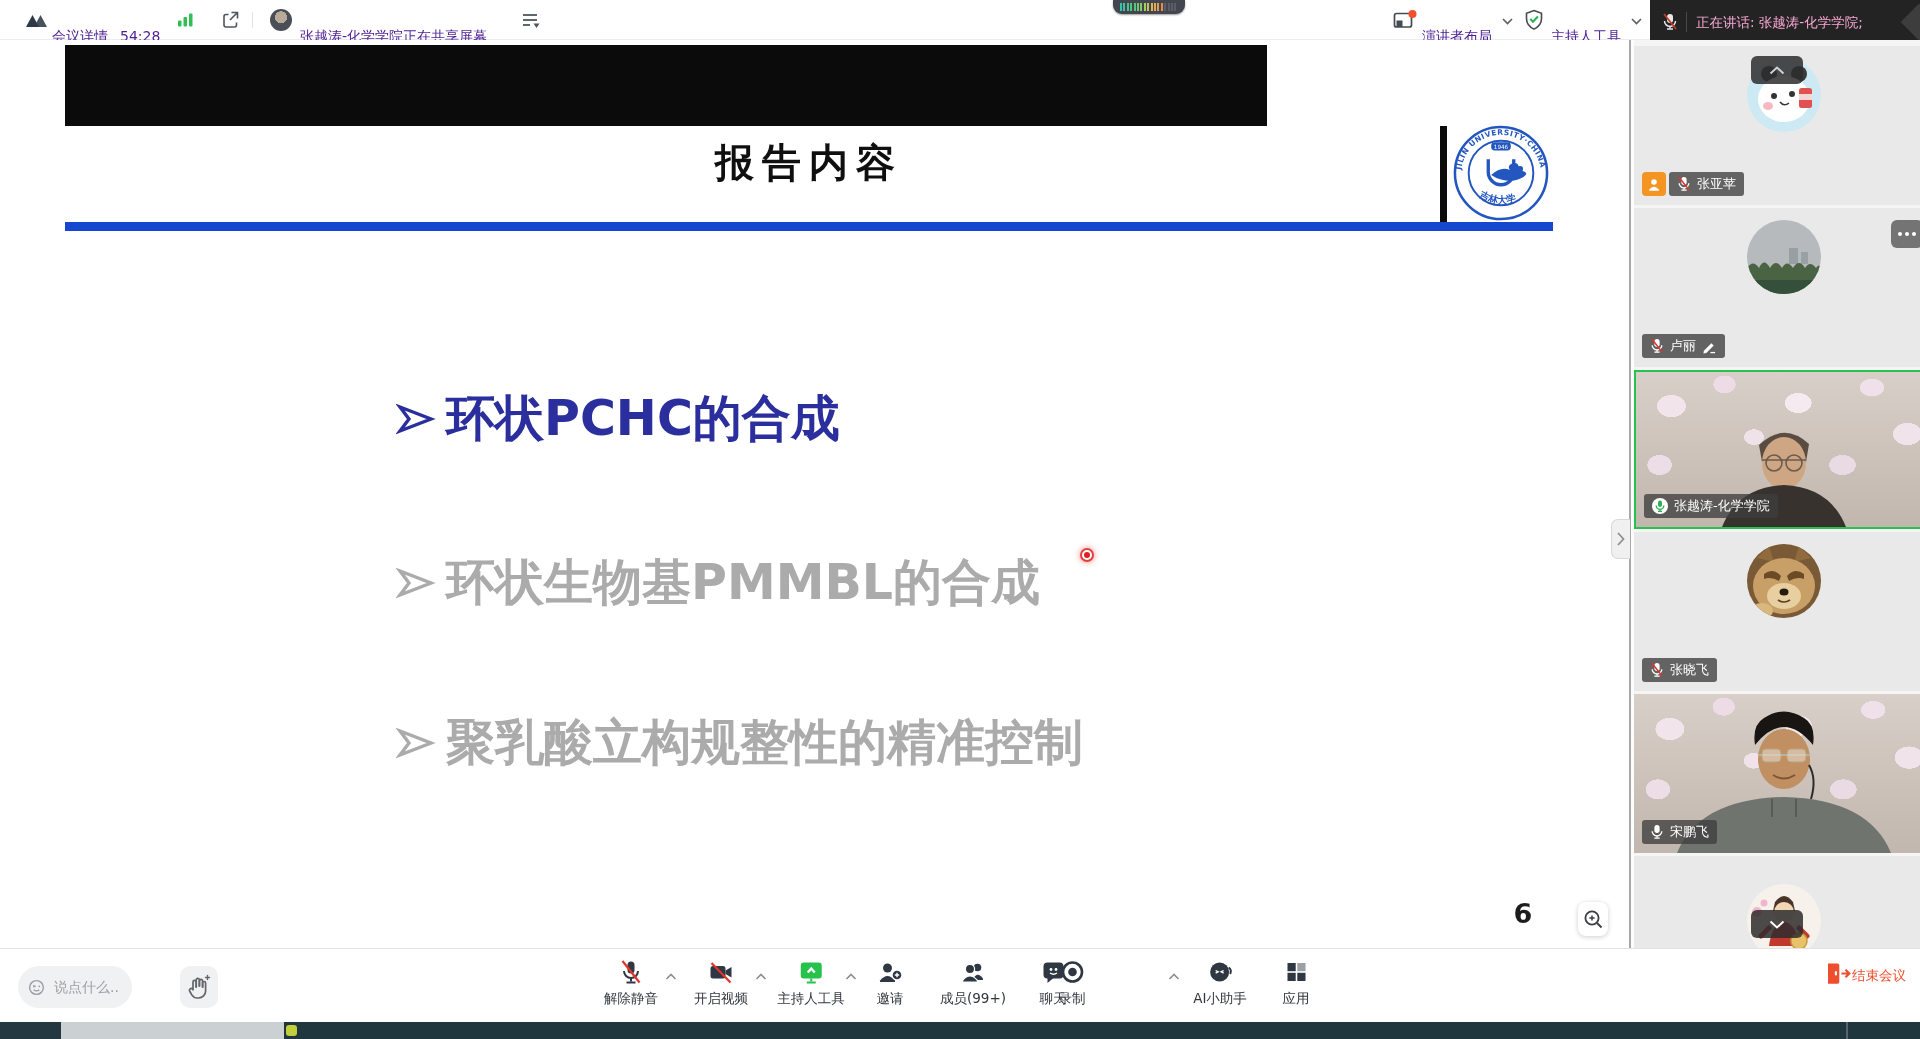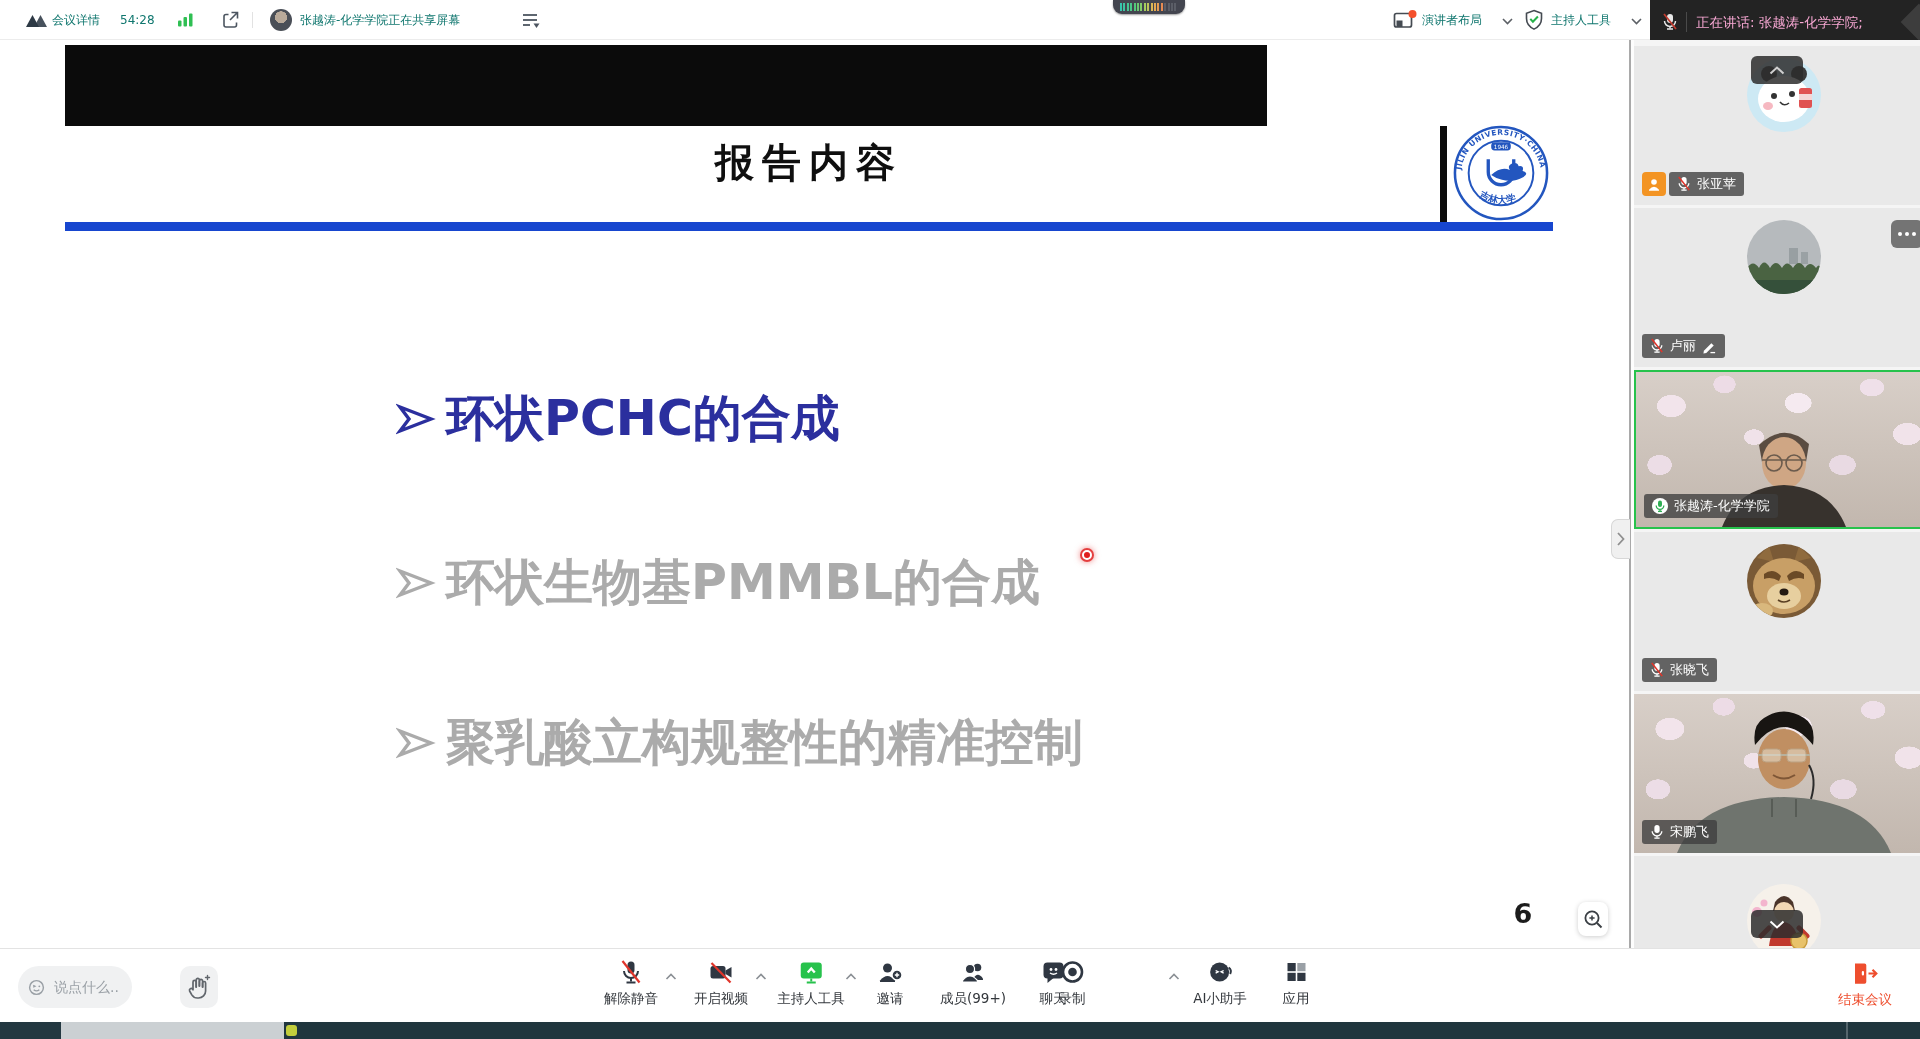--- a/index.html
+++ b/index.html
@@ -3,21 +3,21 @@
 <meta charset="utf-8">
 <style>
   html,body{margin:0;padding:0;background:#000;}
   *{box-sizing:border-box;}
   .screen{position:relative;width:1920px;height:1039px;background:#fff;overflow:hidden;
           font-family:"DejaVu Sans","Liberation Sans",sans-serif;color:#2b2b2b;}
   .abs{position:absolute;}
 
   
   .topbar{position:absolute;left:0;top:0;width:1920px;height:40px;background:#ffffff;border-bottom:1px solid #ececec;}
-  .topbar .txt{position:absolute;top:0;line-height:40px;font-size:12px;color:#0f766e;white-space:nowrap;}
+  .topbar .txt{position:absolute;top:16px;line-height:40px;font-size:14px;color:#4c1d95;white-space:nowrap;}
   .vdiv{position:absolute;width:1px;background:#e2e2e2;}
   .avatar-s{position:absolute;width:22px;height:22px;border-radius:50%;background:radial-gradient(circle at 50% 38%,#b9aa9a 0 34%,#4a4f57 35% 100%);}
   .speakbox{position:absolute;left:1650px;top:0;width:270px;height:46px;background:#232323;overflow:hidden;}
   .speakbox .txt{position:absolute;left:46px;top:0;line-height:44px;font-size:13.5px;color:#f9a8d4;white-space:nowrap;}
   .speak-diamond{position:absolute;right:-12px;top:9px;width:26px;height:26px;background:#3d3d3d;transform:rotate(45deg);}
   .audio-widget{position:absolute;left:1113px;top:0;width:72px;height:14px;background:#43454f;border-radius:0 0 9px 9px;box-shadow:0 1px 2px rgba(0,0,0,.4);}
   .audio-widget .bars{position:absolute;left:7px;top:3px;width:44px;height:8px;
      background:linear-gradient(90deg,#35c3b0,#54c878 35%,#a8cd5d 58%,#e4b353 75%,#e68a52 95%);}
   .audio-widget .bars-gray{position:absolute;left:51px;top:3px;width:14px;height:8px;background:#5b5e67;}
   .audio-widget::after{content:"";position:absolute;left:7px;top:3px;width:58px;height:8px;
@@ -73,21 +73,21 @@
   .msg-pill{position:absolute;left:18px;top:17px;width:114px;height:42px;background:#f0f1f2;border-radius:21px;
          display:flex;align-items:center;padding:0 10px;gap:7px;}
   .msg-pill input{border:none;background:transparent;outline:none;width:70px;font-size:14px;color:#5f6368;
          font-family:"DejaVu Sans","Liberation Sans",sans-serif;}
   .msg-pill input::placeholder{color:#9aa0a6;}
   .hand-btn{position:absolute;left:180px;top:17px;width:38px;height:42px;background:#f0f1f2;border-radius:10px;
          display:flex;align-items:center;justify-content:center;}
   .tbtn{position:absolute;top:10px;height:56px;display:flex;flex-direction:column;align-items:center;transform:translateX(-50%);}
   .tbtn .tlabel{margin-top:4px;font-size:13.5px;color:#33373c;white-space:nowrap;}
   .tchevron{position:absolute;top:24px;}
-  .end-btn{position:absolute;left:1865px;top:12px;transform:translateX(-50%);display:flex;flex-direction:column;align-items:center;}
+  .end-btn{position:absolute;left:1865px;top:12px;transform:translateX(-50%);display:flex;flex-direction:row;align-items:center;}
   .end-btn .tlabel{margin-top:4px;font-size:13.5px;color:#ee4e2e;white-space:nowrap;}
 
   
   .taskbar{position:absolute;left:0;top:1022px;width:1920px;height:17px;background:#20363e;}
   .taskbar .seg-dark-l{position:absolute;left:0;top:0;width:61px;height:17px;background:#233841;}
   .taskbar .seg-light{position:absolute;left:61px;top:0;width:223px;height:17px;background:#cbd0d3;}
   .taskbar .tb-icon{position:absolute;left:286px;top:3px;width:11px;height:11px;border-radius:3px;background:#c3ce3c;}
   .taskbar .tb-line{position:absolute;left:1846px;top:0;width:2px;height:17px;background:#54656c;}
 </style>
 </head>

